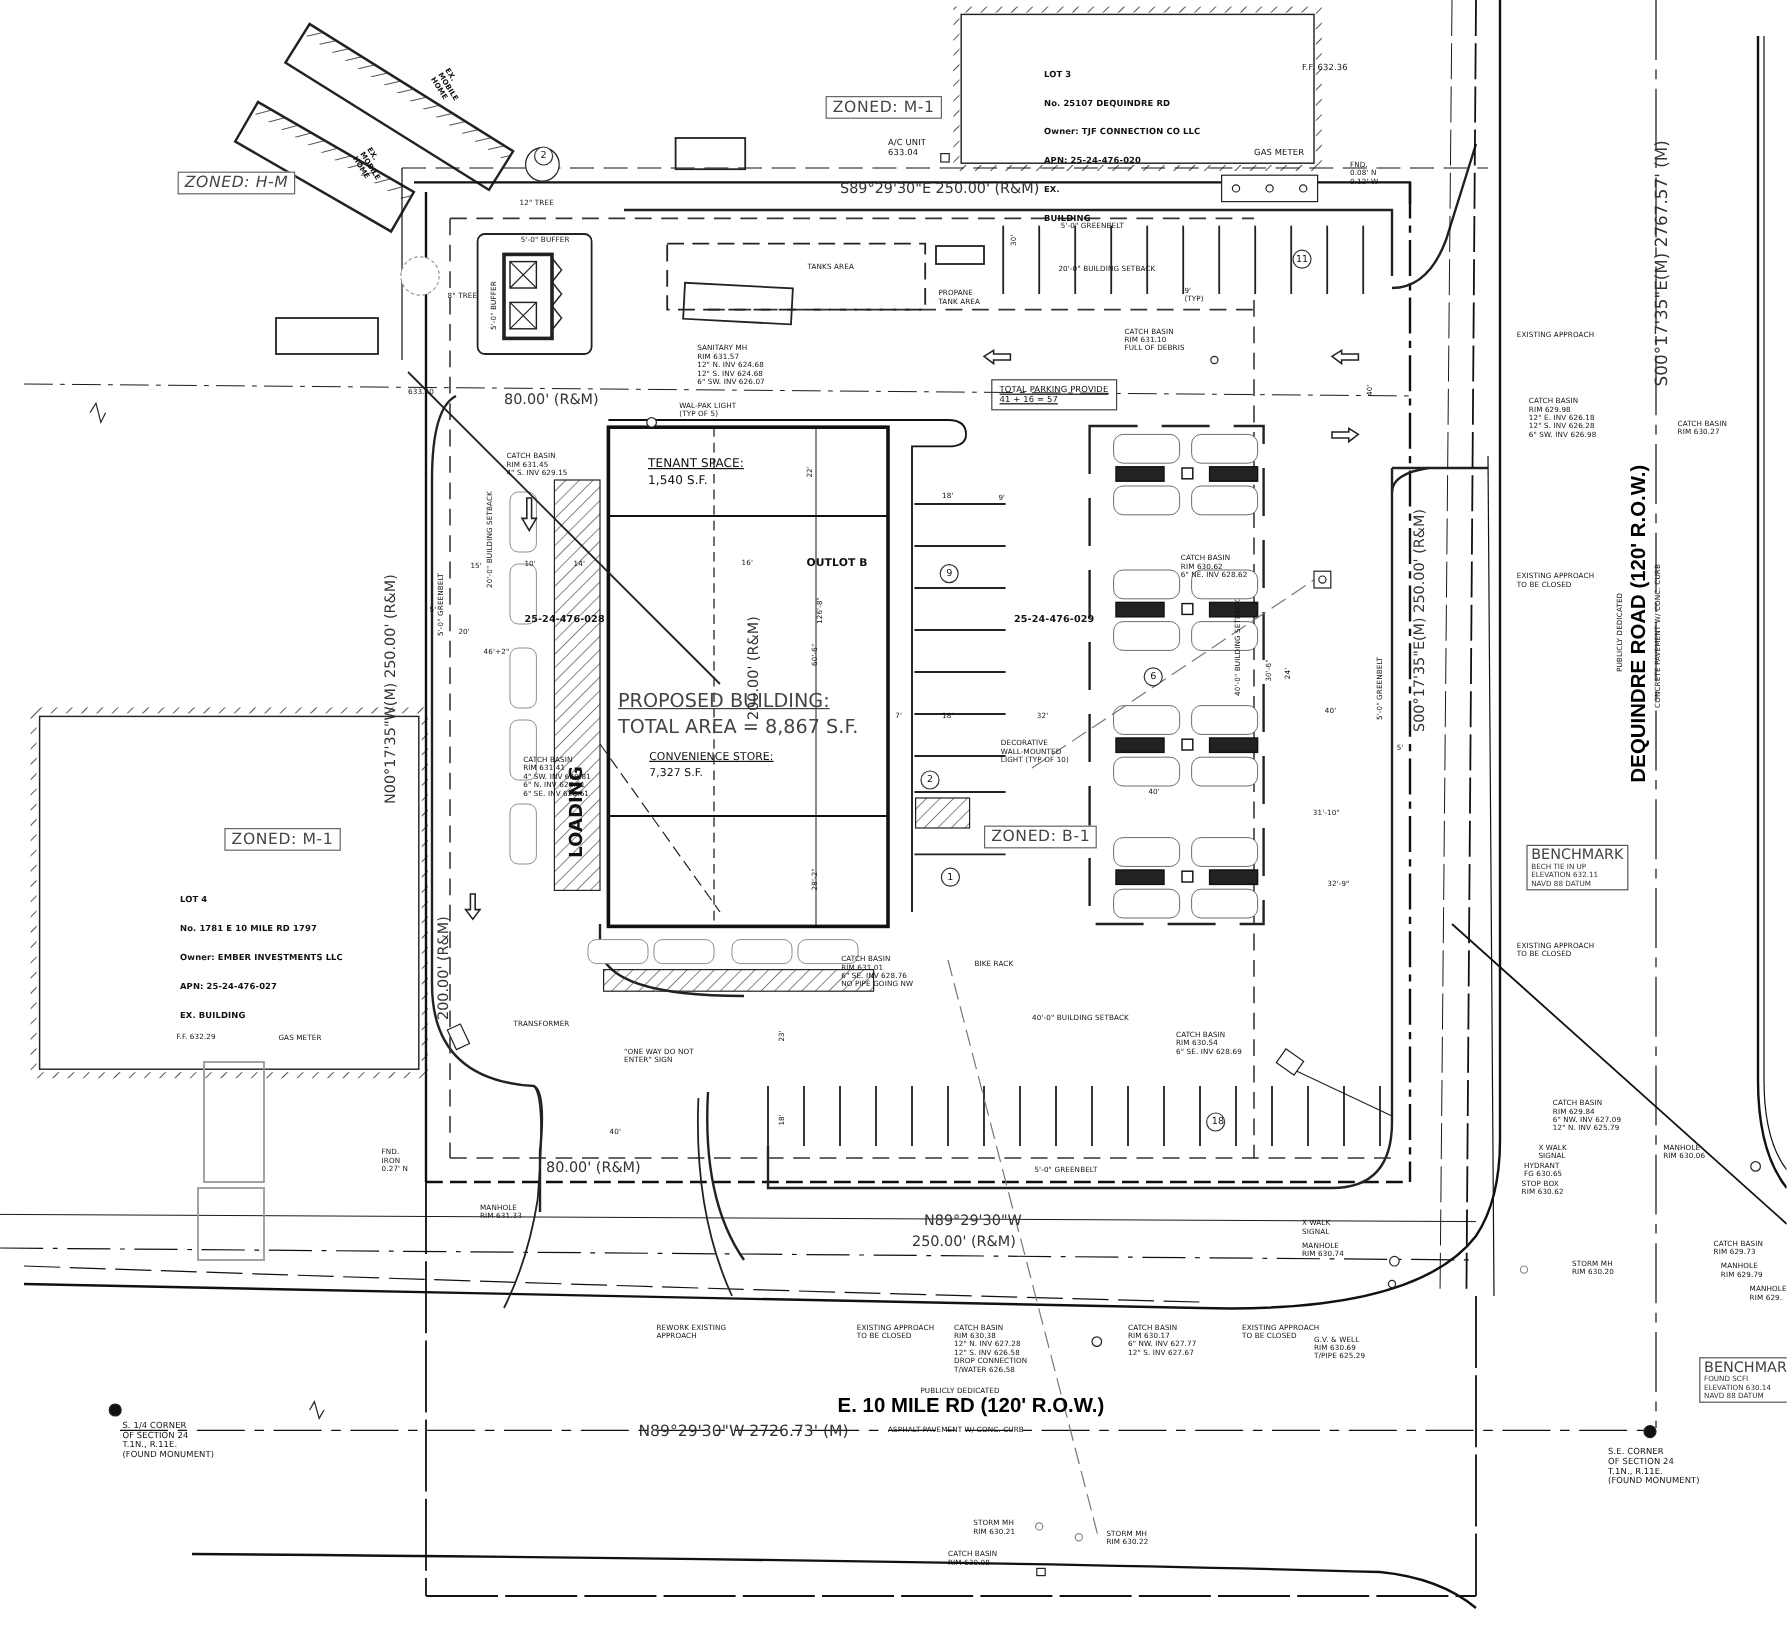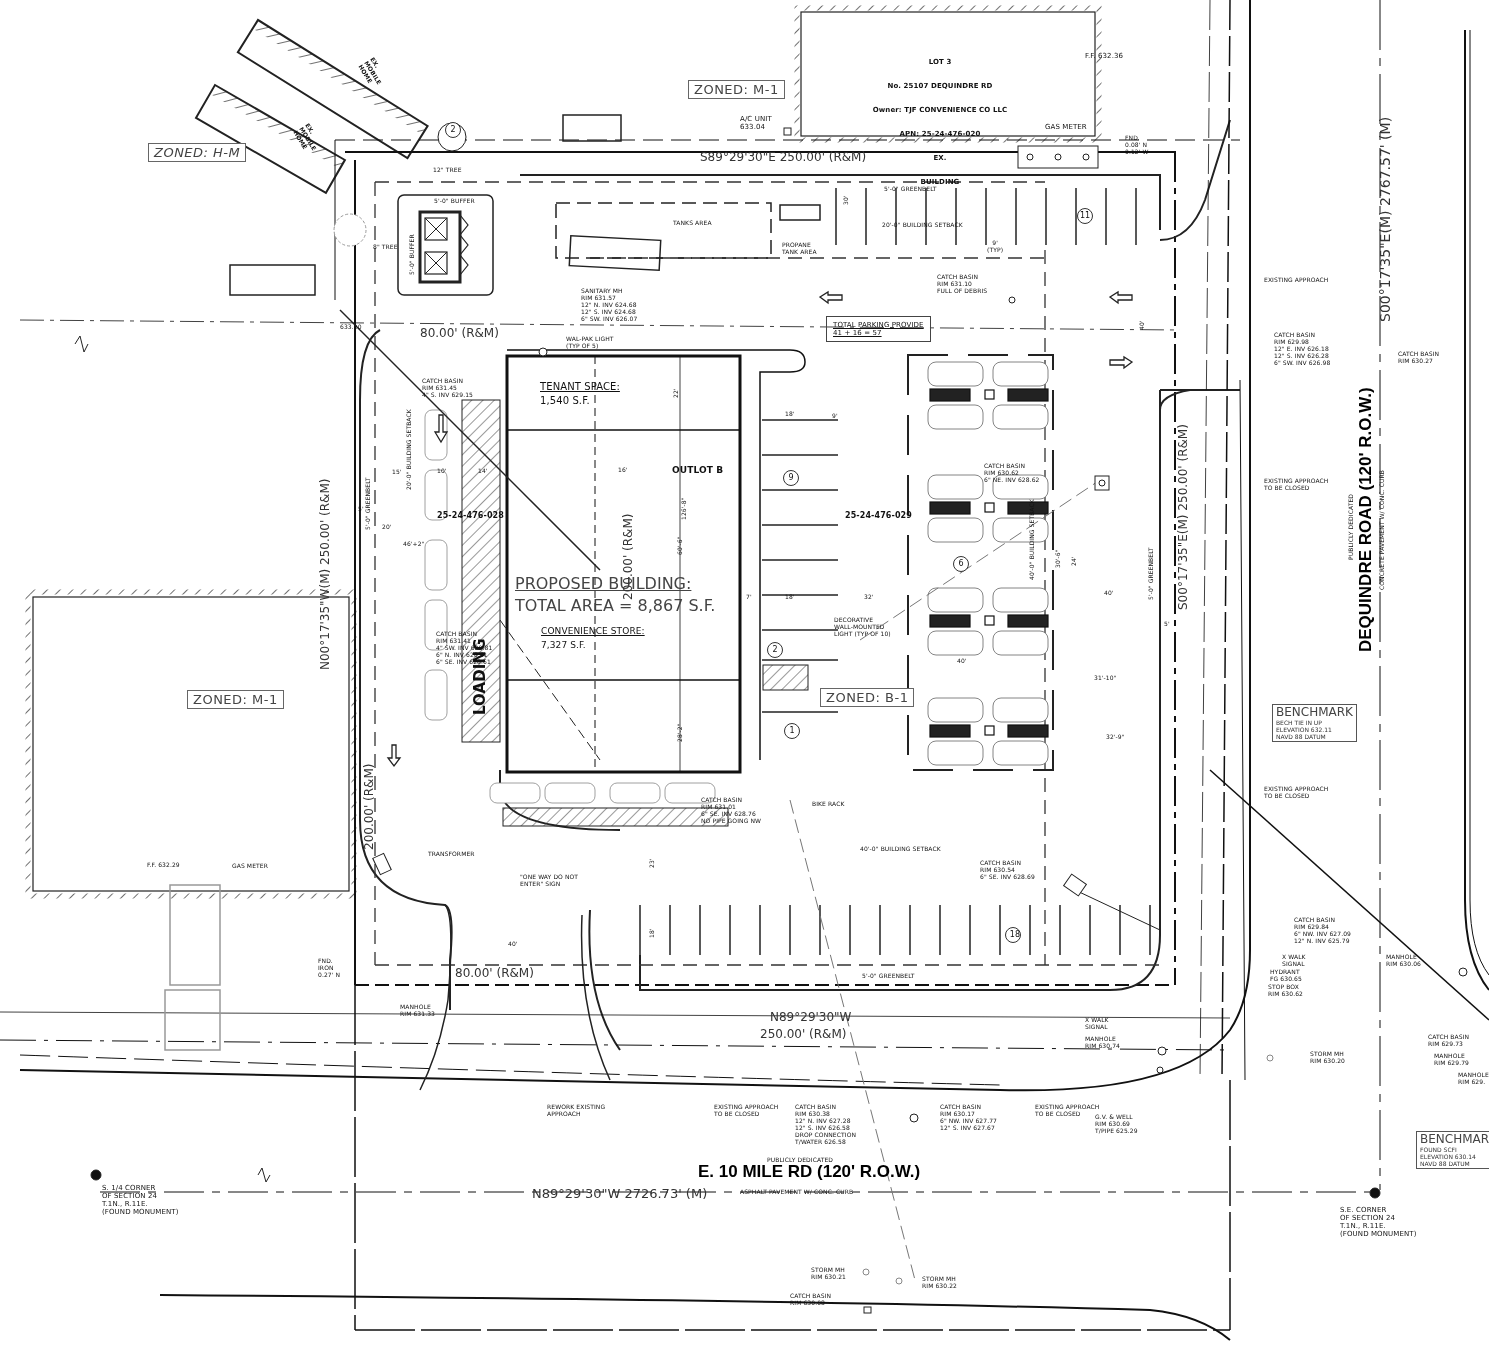--- a/index.html
+++ b/index.html
@@ -1,21 +1,21 @@
 <!DOCTYPE html>
 <html><head>
 <meta charset="utf-8">
 <style>
   html,body{margin:0;padding:0;background:#fff;}
   #sheet{position:relative;width:1489px;height:1359px;overflow:hidden;background:#fff;font-family:"Liberation Sans",sans-serif;color:#111;}
   svg#draw{position:absolute;left:0;top:0;}
   .lbl{position:absolute;font-family:"DejaVu Sans",sans-serif;font-size:7px;line-height:8px;color:#111;white-space:pre;letter-spacing:0.1px;}
   .tiny{font-size:6px;line-height:7px;}
   .bold{font-weight:bold;}
-  .center{text-align:center;}
+  .center{text-align:left;}
   .zone{position:absolute;border:1.5px solid #666;font-family:"DejaVu Sans",sans-serif;font-size:13px;padding:1px 5px;color:#444;background:#fff;letter-spacing:0.5px;}
   .big{position:absolute;font-family:"DejaVu Sans",sans-serif;color:#444;font-size:16px;white-space:nowrap;}
   .rot90{transform:rotate(-90deg);transform-origin:left top;}
   .bearing{position:absolute;font-family:"DejaVu Sans",sans-serif;font-size:12px;color:#333;white-space:nowrap;}
   .road{position:absolute;font-family:"Liberation Sans",sans-serif;font-weight:bold;font-size:17px;color:#000;white-space:nowrap;}
   .bm{position:absolute;border:1.5px solid #555;background:#fff;padding:1px 3px;}
   .bm .t{font-family:"DejaVu Sans",sans-serif;font-size:12px;color:#444;line-height:13px;}
   .bm .s{font-family:"DejaVu Sans",sans-serif;font-size:6px;line-height:7px;color:#333;white-space:pre;}
   .ul{text-decoration:underline;}
   .box{position:absolute;border:1px solid #444;padding:4px 6px;}
@@ -291,24 +291,31 @@
 </svg>
 
 <div class="zone" style="left:148px;top:143px;font-style:italic;">ZONED: H-M</div>
 <div class="zone" style="left:688px;top:80px;">ZONED: M-1</div>
 <div class="zone" style="left:187px;top:690px;">ZONED: M-1</div>
 <div class="zone" style="left:820px;top:688px;">ZONED: B-1</div>
 
 <div class="lbl center bold" style="left:870px;top:42px;width:140px;">
   <div>LOT 3</div>
   <div>No. 25107 DEQUINDRE RD</div>
-  <div>Owner: TJF CONVENIENCE CO LLC</div>
+  <div>Owner: TJF CONNECTION CO LLC</div>
   <div>APN: 25-24-476-020</div>
   <div>EX.</div>
   <div>BUILDING</div>
+</div>
+<div class="lbl center bold" style="left:150px;top:730px;width:130px;">
+  <div>LOT 4</div>
+  <div>No. 1781 E 10 MILE RD 1797</div>
+  <div>Owner: EMBER INVESTMENTS LLC</div>
+  <div>APN: 25-24-476-027</div>
+  <div>EX. BUILDING</div>
 </div>
 
 <div class="big ul" style="left:515px;top:574px;">PROPOSED BUILDING:</div>
 <div class="big" style="left:515px;top:596px;">TOTAL AREA = 8,867 S.F.</div>
 <div class="lbl ul" style="left:540px;top:381px;font-size:10px;line-height:11px;">TENANT SPACE:</div>
 <div class="lbl" style="left:540px;top:395px;font-size:10px;line-height:11px;">1,540 S.F.</div>
 <div class="lbl ul" style="left:541px;top:626px;font-size:9px;line-height:10px;">CONVENIENCE STORE:</div>
 <div class="lbl" style="left:541px;top:640px;font-size:9px;line-height:10px;">7,327 S.F.</div>
 <div class="lbl bold" style="left:672px;top:466px;font-size:9px;">OUTLOT B</div>
 <div class="lbl bold" style="left:437px;top:512px;font-size:8px;">25-24-476-028</div>

